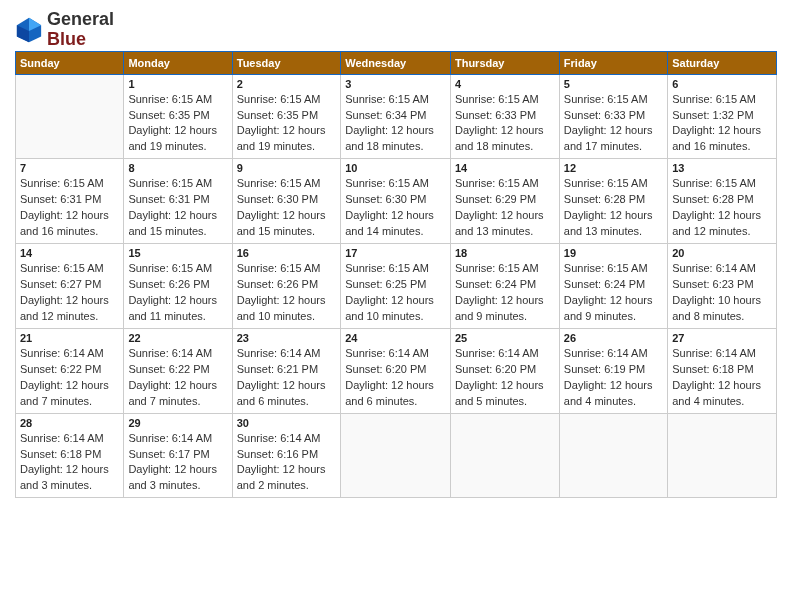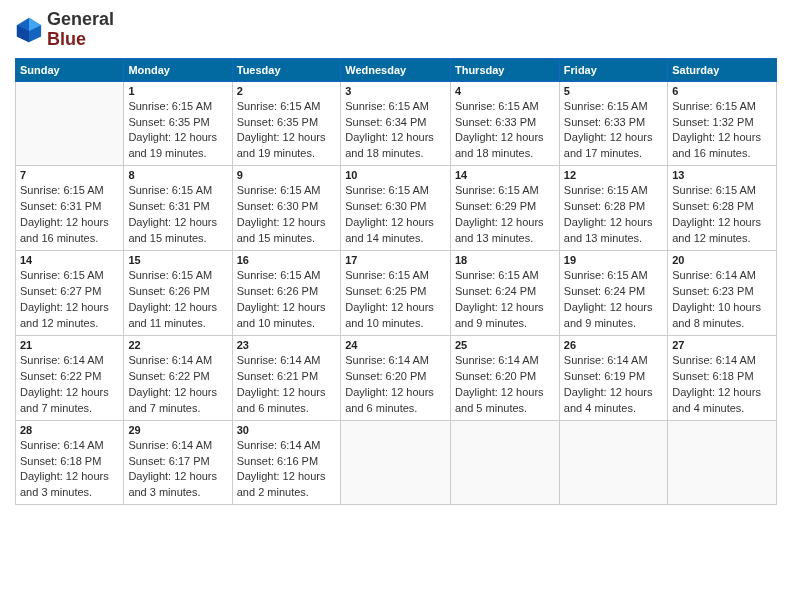--- a/index.html
+++ b/index.html
@@ -12,21 +12,21 @@
     }
     .page {
       width: 792px;
       height: 612px;
       padding: 10px 15px;
     }
     .header {
       display: flex;
       justify-content: space-between;
       align-items: flex-start;
-      margin-bottom: 8px;
+      margin-bottom: 1px;
     }
     .logo {
       display: flex;
       align-items: center;
       gap: 4px;
     }
     .logo-text {
       font-size: 18px;
       font-weight: bold;
       color: #333;
@@ -48,21 +48,21 @@
     .subtitle {
       font-size: 14px;
       color: #555;
     }
     .calendar {
       width: 100%;
       border-collapse: collapse;
       font-size: 9.5px;
     }
     .calendar thead tr th {
-      background: #0369a1;
+      background: #a16207;
       color: #fff;
       padding: 5px 4px;
       text-align: left;
       font-size: 11px;
       font-weight: bold;
       border: 1px solid #1565c0;
     }
     .calendar tbody tr td {
       border: 1px solid #ccc;
       padding: 3px 4px;

